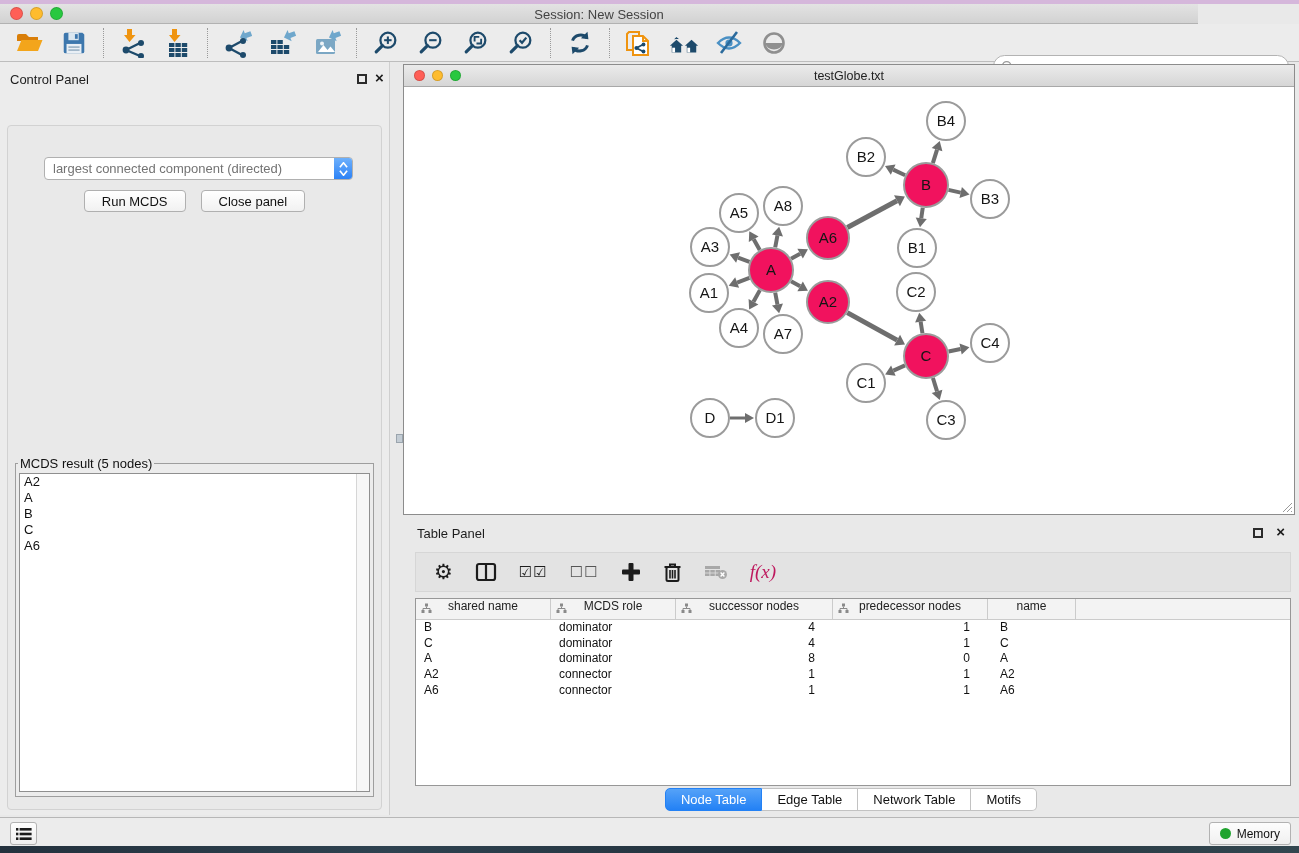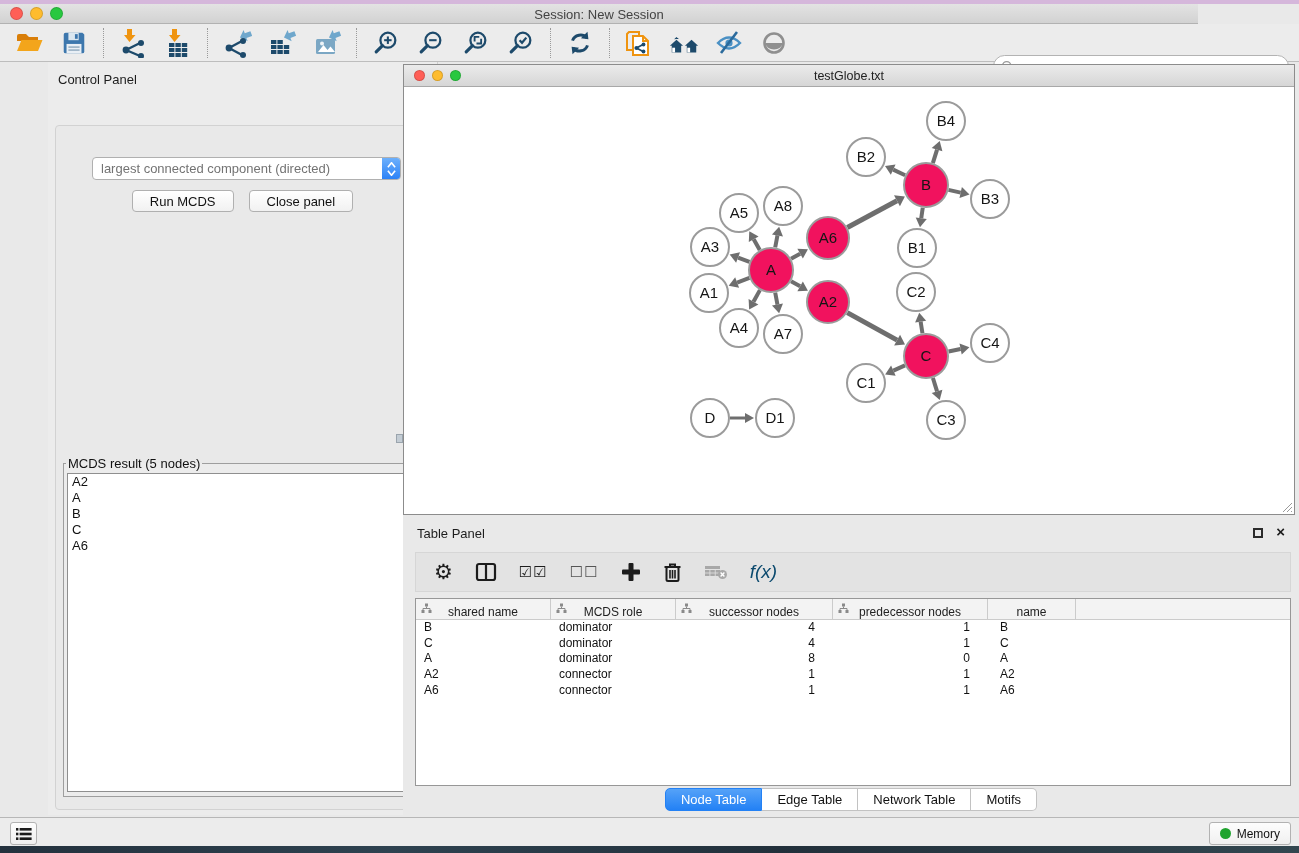--- a/index.html
+++ b/index.html
@@ -26,21 +26,21 @@
   .toolbar { left:0; top:24px; width:1299px; height:38px; background:#ececec;
     border-bottom:1px solid #bdbdbd; display:flex; align-items:center; }
   .tb-group { display:flex; align-items:center; gap:13px; padding:0 13px; height:38px; }
   .tb-sep { width:0; height:30px; border-left:1px dotted #9a9a9a; }
   .tb-btn { width:32px; height:32px; display:flex; align-items:center; justify-content:center; cursor:default; }
   .search-wrap { position:absolute; right:10px; top:31px; width:296px; height:23px;
     background:#fff; border:1px solid #b3b3b3; border-radius:12px; display:flex; align-items:center; padding-left:7px; }
   .search-wrap input { border:none; outline:none; flex:1; height:19px; font-size:12px; background:transparent; }
 
   
-  .control-panel { left:0; top:62px; width:390px; height:753px; background:#ececec; border-right:1px solid #cfcfcf;margin-left:48px; }
+  .control-panel { left:0; top:62px; width:390px; height:753px; background:#ececec; border-right:1px solid #cfcfcf; }
   .panel-title { position:absolute; left:10px; top:10px; font-size:13px; color:#1d1d1d; }
   .float-icon { position:absolute; width:10px; height:10px; border:2px solid #2b2b2b; top:12px; }
   .close-x { position:absolute; top:7px; font-size:15px; font-weight:bold; color:#1b1b1b; }
   .cp-tabs { position:absolute; left:0; right:0; top:33px; display:flex; justify-content:center; }
   .cp-tab { height:21px; line-height:19px; padding:0 14px; font-size:13px; color:#111;
     background:#fff; border:1px solid #bdbdbd; border-left:none; }
   .cp-tab:first-child { border-left:1px solid #bdbdbd; border-radius:4px 0 0 4px; }
   .cp-tab.active { background:linear-gradient(#55a2f8,#2381f5); color:#fff; border-color:#2381f5; border-radius:4px; }
   .cp-tab:last-child:not(.active){ border-radius:0 4px 4px 0; }
   .cp-pane { position:absolute; left:7px; right:7px; top:63px; bottom:5px;
@@ -72,25 +72,25 @@
   .net-canvas { position:absolute; left:0; right:0; top:22px; bottom:0; background:#fff; }
   .resize-grip { position:absolute; right:1px; bottom:1px; }
   .divider-grip { width:7px; height:9px; background:#c3ccd4; border:1px solid #9aa4ad; }
 
   
   .table-panel { left:403px; top:515px; width:896px; height:300px; background:#e9e9e9; }
   .tp-toolbar { position:absolute; left:12px; right:8px; top:37px; height:40px; background:#e3e3e3;
     border:1px solid #d6d6d6; display:flex; align-items:center; gap:22px; padding-left:18px; }
   .tp-icon { display:flex; align-items:center; justify-content:center; height:26px; }
   .glyph { font-family:"DejaVu Sans",sans-serif; color:#1c1c1c; }
-  .fx { font-family:Liberation Sans, sans-serif; font-style:italic; font-size:19px; color:#0c4a6e; }
+  .fx { font-family:Liberation Serif, serif; font-style:italic; font-size:19px; color:#be185d; }
   .tp-table { position:absolute; left:12px; right:8px; top:83px; height:188px;
     background:#fff; border:1px solid #979797; overflow:hidden; }
   .thead { display:flex; height:21px; background:#f3f3f3; border-bottom:1px solid #cbcbcb; }
-  .th { position:relative; display:flex; align-items:flex-end; justify-content:center;
+  .th { position:relative; display:flex; align-items:flex-start; justify-content:center;
     border-right:1px solid #cbcbcb; font-size:12px; color:#222; }
   .th .tree-ic { position:absolute; left:5px; top:4px; }
   .th.filler { flex:1; border-right:none; }
   .tr { display:flex; height:15.7px; }
   .td { font-size:12px; color:#111; line-height:15.7px; white-space:nowrap; overflow:hidden; }
   .td.c0 { padding-left:8px; } .td.c1 { padding-left:8px; }
   .td.num { text-align:right; padding-right:18px; }
   .td.c4 { padding-left:12px; }
   .tp-tabs { position:absolute; left:0; right:0; top:273px; display:flex; justify-content:center; }
   .tp-tab { height:23px; line-height:21px; padding:0 15px; font-size:13px; color:#111;

